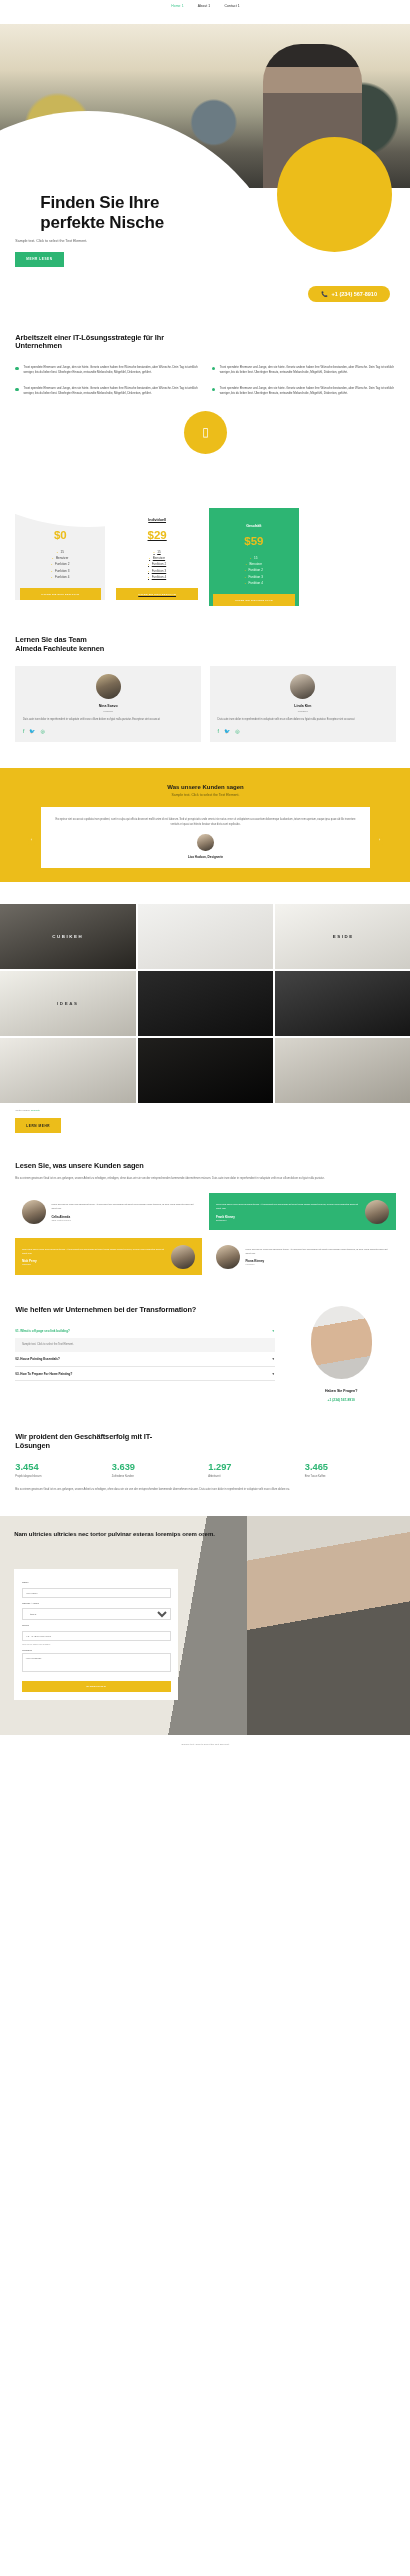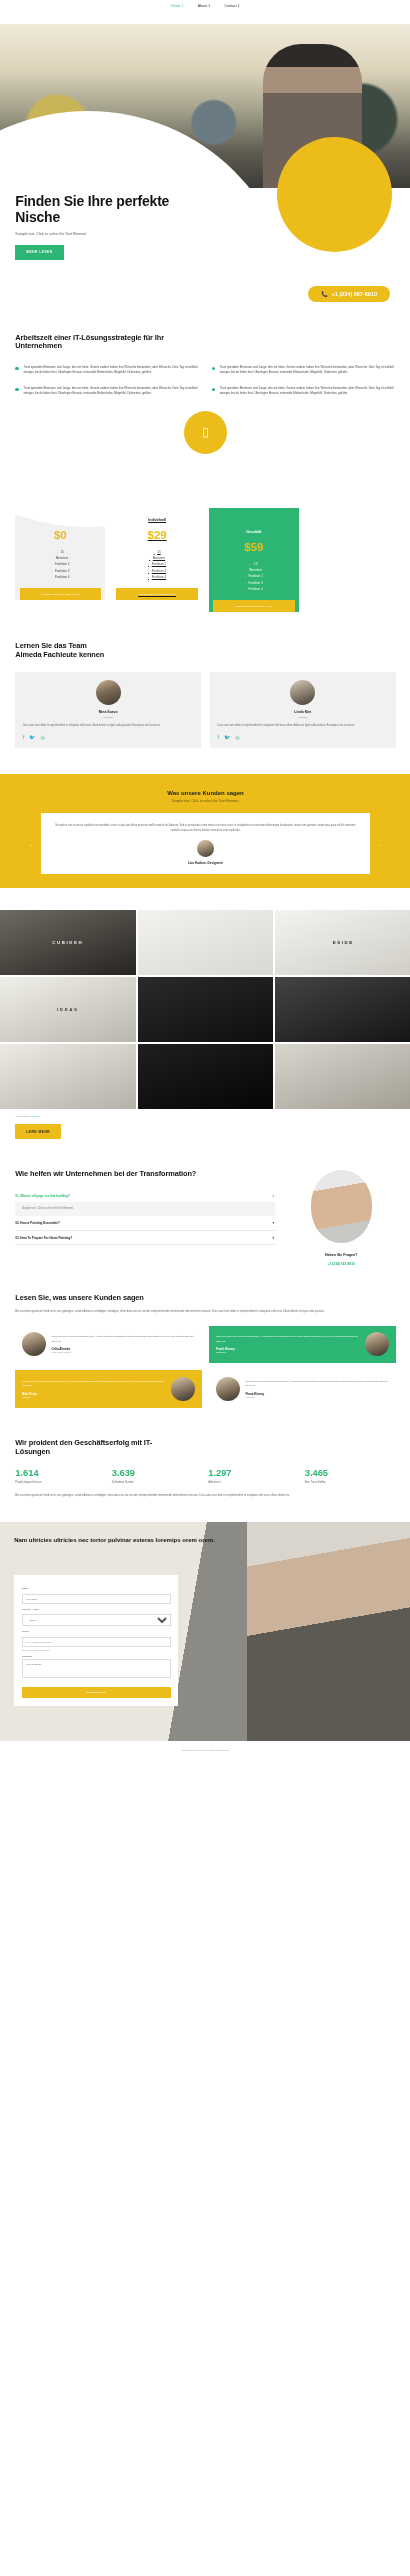--- a/index.html
+++ b/index.html
@@ -43,21 +43,21 @@
   }
   .hero-white2 {
     position: absolute; left: 0; top: 176px; width: 411px; height: 117px; background: #fff;
   }
   .hero-yellow {
     position: absolute; right: 18.6px; top: 125px; width: 115px; height: 115px;
     background: #ecbd1a; border-radius: 50%;
   }
   .hero-content { position: absolute; left: 15.3px; top: 181px; width: 181px; }
   .hero-h1 {
-    font-size: 14px; font-weight: 700; line-height: 1.16; letter-spacing: -0.2px; color: #141414;
+    font-size: 17px; font-weight: 700; line-height: 1.16; letter-spacing: -0.2px; color: #141414; margin-left: 25px;
   }
   .hero-sub { margin-top: 6.6px; font-size: 3.6px; color: #5e5e5e; }
   .btn {
     display: inline-block; border: 0; cursor: pointer; font-weight: 700;
     font-size: 3.1px; letter-spacing: 0.6px; text-transform: uppercase;
   }
   .btn-green { background: #2db573; color: #fff; padding: 5.5px 11px; margin-top: 8.8px; }
   .btn-yellow { background: #ecbd1a; color: #1b1b1b; padding: 5.5px 11px; }
   .phone-pill {
     position: absolute; right: 21px; top: 274px; background: #ecbd1a; color: #fff;
@@ -82,21 +82,21 @@
     width: 43px; height: 43px; border-radius: 50%; background: #ecbd1a;
     display: flex; align-items: center; justify-content: center; margin: 14.2px auto 0 auto;
     color: #fff; font-size: 12px;
   }
 
   
   .price-sec { padding-top: 25px; }
   .price-grid { display: grid; grid-template-columns: repeat(4,1fr); gap: 6.6px; margin-top: 12px; align-items: start; }
   .pcard { background: #f1f1f1; padding: 10px 4.4px 0 4.4px; text-align: center; }
   .pcard.plain { background: #fff; text-decoration: underline; }
-  .pcard.hl { background: #2db573; padding-top: 22px; }
+  .pcard.hl { background: #2db573; padding-top: 16px; }
   .pname { font-size: 3.6px; font-weight: 700; color: #1b1b1b; }
   .pcard.hl .pname { color: #fff; }
   .pprice { font-size: 11.5px; font-weight: 700; color: #ecbd1a; margin: 6.6px 0 7.7px 0; }
   .pfeat { font-size: 3.1px; color: #4a4a4a; line-height: 2.0; }
   .pcard.hl .pfeat { color: #eaffef; }
   .pfeat li { list-style: none; }
   .pfeat li:before { content: "▪"; color: #ecbd1a; margin-right: 2.7px; font-size: 2.7px; }
   .pbtn { display: block; width: 100%; margin: 7.7px 0 0 0; background: #ecbd1a; color: #fff;
           border: 0; padding: 5px 1.1px; font-size: 2.3px; font-weight: 700; letter-spacing: 0.3px;
           text-transform: uppercase; cursor: pointer; white-space: nowrap; overflow: hidden; }
@@ -349,48 +349,20 @@
     <div class="t8"></div>
   </div>
   <div class="pf-note">
     <span>Weiter sehen</span>
     <b>Projekte</b>
   </div>
   <div style="margin:6.6px 0 0 15.3px">
     <button class="btn btn-yellow">Lern Mehr</button>
   </div>
 
-  <div class="sec faq-sec">
-    <div>
-      <div class="h2">Wie helfen wir Unternehmen bei der Transformation?</div>
-      <div style="margin-top:8.8px">
-        <div class="faq-q">
-          <span>01. What is off page seo link building?</span>
-          <span>▼</span>
-        </div>
-        <div class="faq-a">Sample text. Click to select the Text Element.</div>
-        <div class="faq-q closed">
-          <span>02. House Pointing Essentials?</span>
-          <span>▼</span>
-        </div>
-        <div class="faq-sep"></div>
-        <div class="faq-q closed">
-          <span>03. How To Prepare For Home Painting?</span>
-          <span>▼</span>
-        </div>
-        <div class="faq-sep"></div>
-      </div>
-    </div>
-    <div class="faq-side">
-      <div class="faq-face"></div>
-      <h4>Haben Sie Fragen?</h4>
-      <div class="ph">+1 (234) 567-8910</div>
-    </div>
-  </div>
-
   <div class="sec rev-sec">
     <div class="h2">Lesen Sie, was unsere Kunden sagen</div>
     <div class="rev-intro">Bis zu einem gewissen Grad ist es uns gelungen, unsere Arbeit zu erledigen, erledigen, ohne dass wir sie von der entsprechenden kommende übernehmen müssen. Duis aute irure dolor in reprehenderit in voluptate velit esse cillum dolore eu fgiat nulla pariatur.</div>
     <div class="rev-grid">
       <div class="rev">
         <div class="av"></div>
         <div>
           <p>Proin sed libero enim sed faucibus turpis. At imperdiet dui accumsan sit amet nulla facilisi morbi tempus, id sem nulla pharetra diam sit amet nisl.</p>
           <div class="nm">Celia Almeda</div>
           <div class="rl">CEO Unternehmen</div>
@@ -416,25 +388,53 @@
         <div class="av"></div>
         <div>
           <p>Proin sed libero enim sed faucibus turpis. At imperdiet dui accumsan sit amet nulla facilisi morbi tempus, id sem nulla pharetra diam sit amet nisl.</p>
           <div class="nm">Fiona Kinney</div>
           <div class="rl">Manager</div>
         </div>
       </div>
     </div>
   </div>
 
+  <div class="sec faq-sec">
+    <div>
+      <div class="h2">Wie helfen wir Unternehmen bei der Transformation?</div>
+      <div style="margin-top:8.8px">
+        <div class="faq-q">
+          <span>01. What is off page seo link building?</span>
+          <span>▼</span>
+        </div>
+        <div class="faq-a">Sample text. Click to select the Text Element.</div>
+        <div class="faq-q closed">
+          <span>02. House Pointing Essentials?</span>
+          <span>▼</span>
+        </div>
+        <div class="faq-sep"></div>
+        <div class="faq-q closed">
+          <span>03. How To Prepare For Home Painting?</span>
+          <span>▼</span>
+        </div>
+        <div class="faq-sep"></div>
+      </div>
+    </div>
+    <div class="faq-side">
+      <div class="faq-face"></div>
+      <h4>Haben Sie Fragen?</h4>
+      <div class="ph">+1 (234) 567-8910</div>
+    </div>
+  </div>
+
   <div class="sec stats-sec">
     <div class="h2" style="width:137px">Wir proident den Geschäftserfolg mit IT-Lösungen</div>
     <div class="stats">
       <div class="stat">
-        <div class="v">1.614</div>
+        <div class="v">3.454</div>
         <div class="l">Projekt abgeschlossen</div>
       </div>
       <div class="stat">
         <div class="v">3.639</div>
         <div class="l">Zufriedene Kunden</div>
       </div>
       <div class="stat">
         <div class="v">1.297</div>
         <div class="l">Arbeitszeit</div>
       </div>

